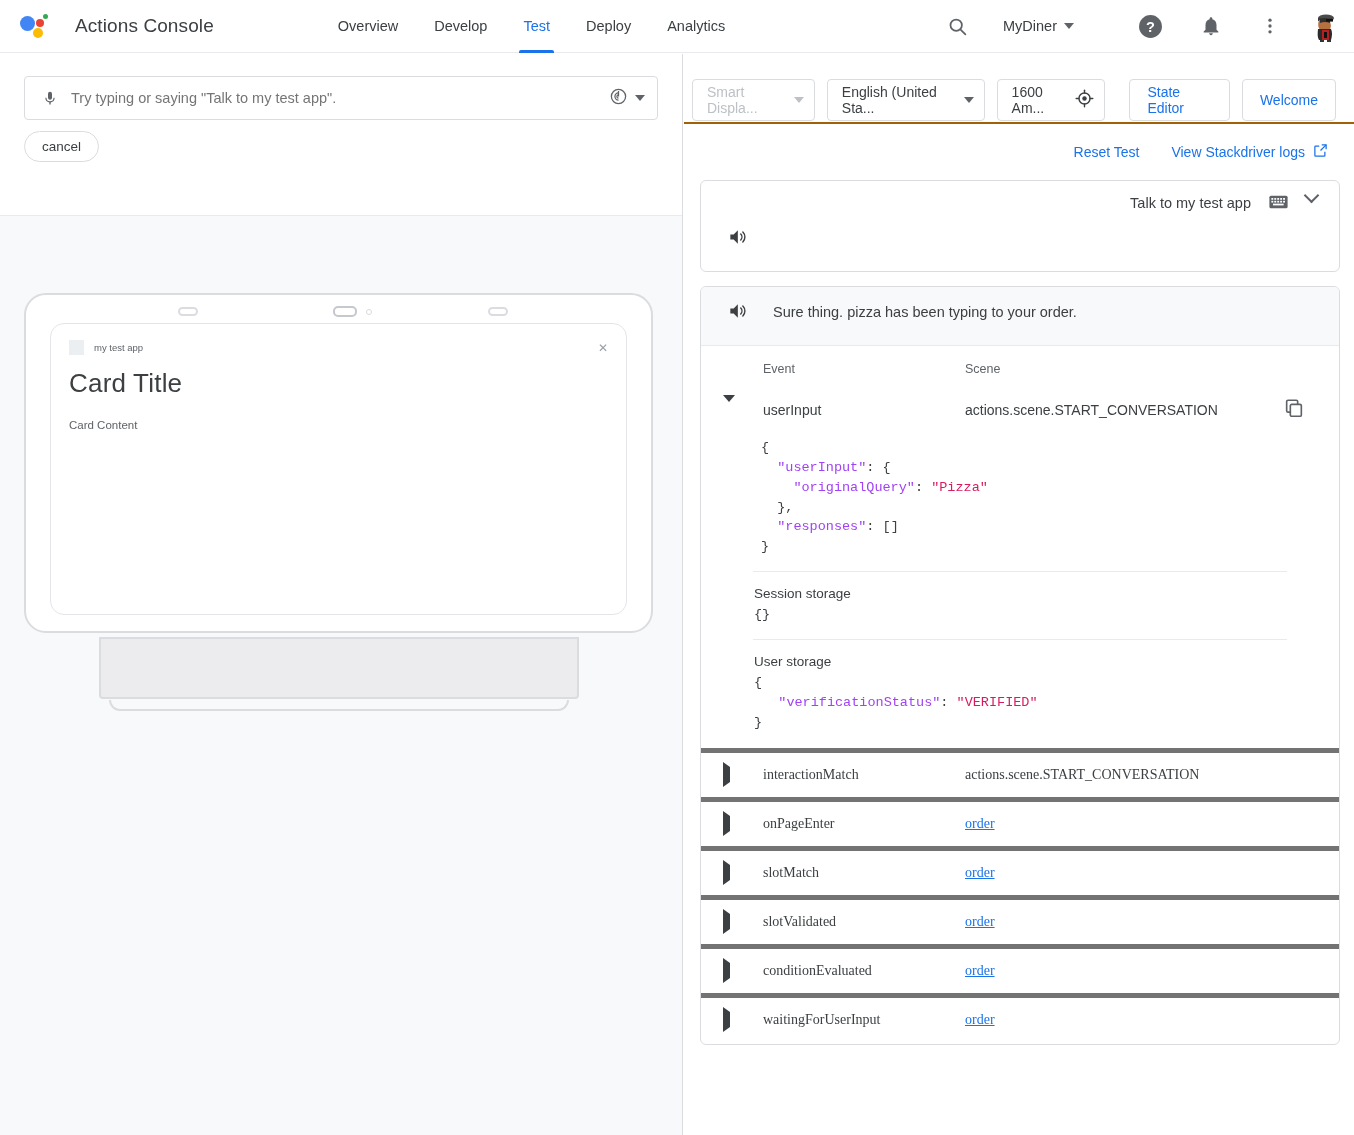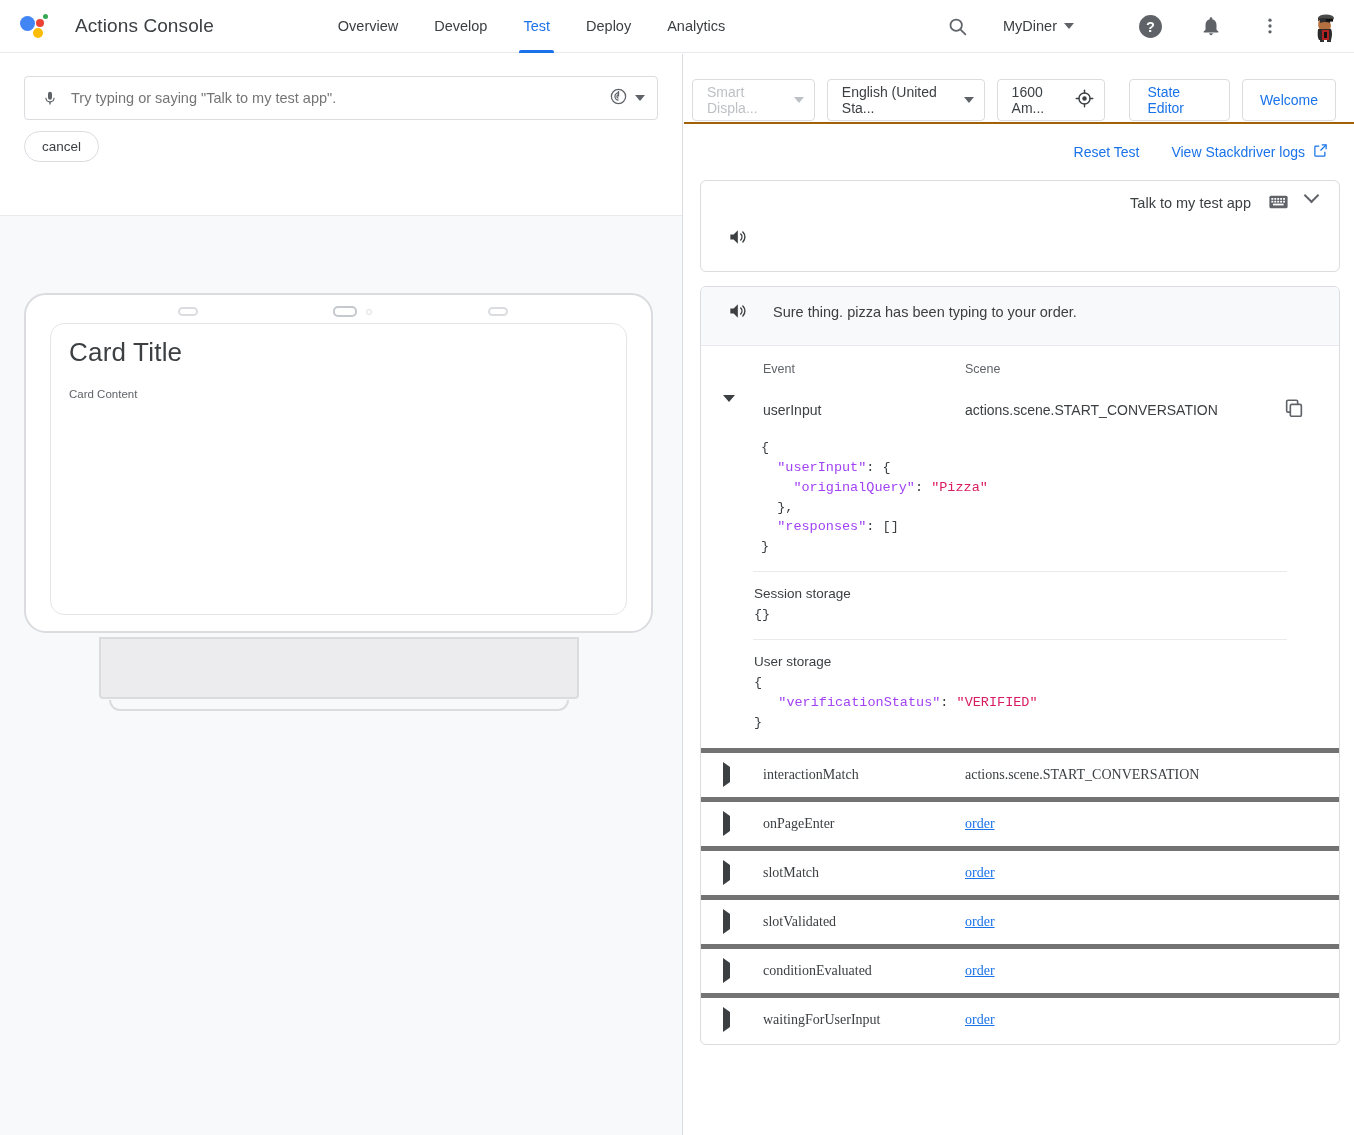--- a/index.html
+++ b/index.html
@@ -332,20 +332,25 @@
 
   <div class="preview-area">
     <div class="device">
       <div class="device-slots">
         <div class="slot s1"></div>
         <div class="slot s2"></div>
         <div class="slot-dot"></div>
         <div class="slot s3"></div>
       </div>
       <div class="device-screen">
+        <div class="card-head">
+          <div class="card-logo-square"></div>
+          <div class="card-app-name">my test app</div>
+          <div class="card-close">✕</div>
+        </div>
         <div class="card-title">Card Title</div>
         <div class="card-content">Card Content</div>
       </div>
     </div>
     <div class="device-base"></div>
     <div class="device-foot"></div>
   </div>
 </div>
 
 <div class="right-panel">

